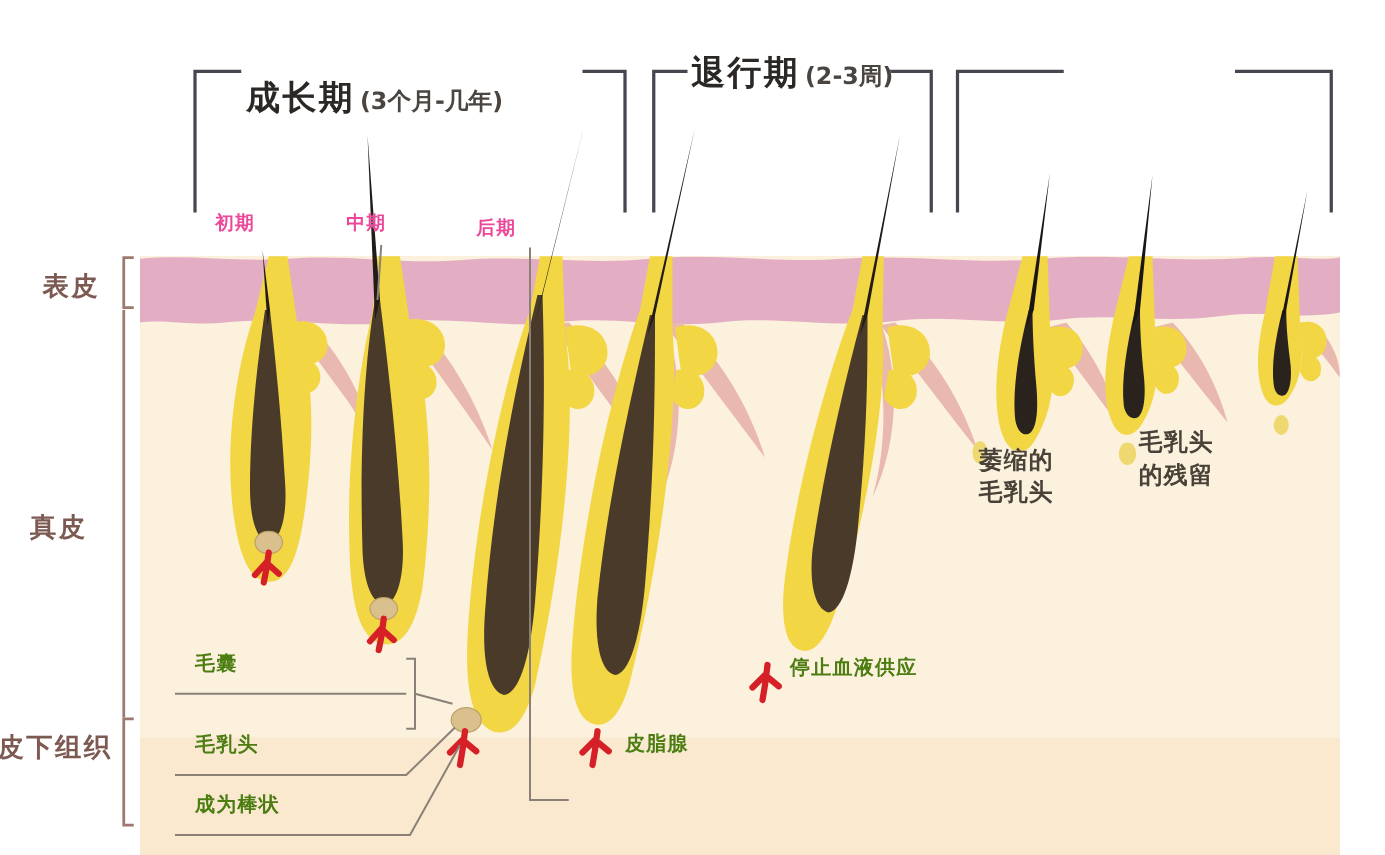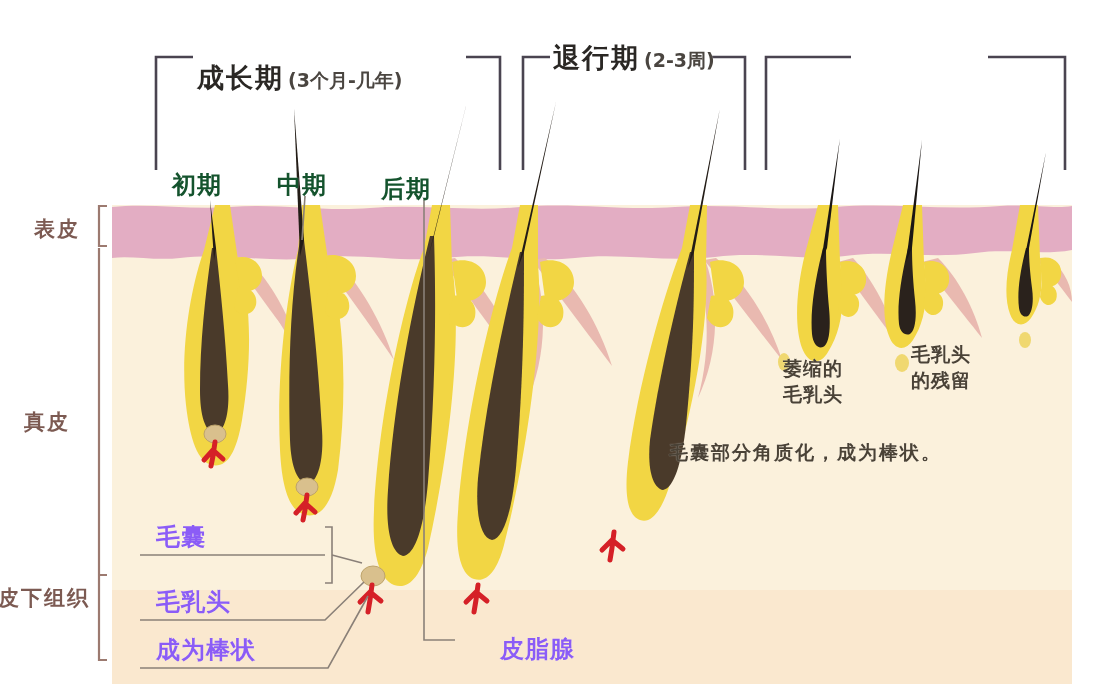--- a/index.html
+++ b/index.html
@@ -15,22 +15,22 @@
   .lbl{
     position:absolute;
     color:#3a3530;
     font-weight:bold;
     white-space:nowrap;
     letter-spacing:1px;
     text-shadow:0 0 1px rgba(255,255,255,.6);
   }
   .lbl.phase{font-size:27px;color:#2a2724;letter-spacing:2px;}
   .lbl.phase-sub{font-size:19px;color:#4a4540;font-weight:bold;letter-spacing:0px;text-align:center;}
-  .lbl.stage{font-size:24px;color:#14532d;letter-spacing:1px;}
-  .lbl.struct{font-size:24px;color:#8b5cf6;letter-spacing:1px;}
+  .lbl.stage{font-size:15px;color:#ec4899;letter-spacing:1px;}
+  .lbl.struct{font-size:16px;color:#4d7c0f;letter-spacing:1px;}
   .lbl.skin{font-size:21px;color:#7c5a52;letter-spacing:2px;}
   .lbl.note{font-size:19px;color:#4a4236;letter-spacing:1px;line-height:26px;}
   .lbl.sentence{font-size:19px;color:#4a4236;letter-spacing:2px;}
   .phase-row{position:absolute;display:flex;align-items:baseline;gap:4px;}
 </style>
 </head>
 <body>
 
 <div id="stage">
 
@@ -232,27 +232,27 @@
   <div class="lbl stage" style="left:381px;top:173px;">后期</div>
 
   <div class="lbl skin" style="left:34px;top:215px;">表皮</div>
   <div class="lbl skin" style="left:24px;top:408px;">真皮</div>
   <div class="lbl skin" style="left:-2px;top:584px;">皮下组织</div>
 
   <div class="lbl struct" style="left:156px;top:521px;">毛囊</div>
   <div class="lbl struct" style="left:156px;top:586px;">毛乳头</div>
   <div class="lbl struct" style="left:156px;top:634px;">成为棒状</div>
 
-  <div class="lbl struct" style="left:500px;top:585px;margin-top:48px;">皮脂腺</div>
+  <div class="lbl struct" style="left:500px;top:585px;">皮脂腺</div>
+  <div class="lbl struct" style="left:632px;top:524px;">停止血液供应</div>
 
   <div class="lbl note" style="left:783px;top:355px;">
     <div>萎缩的</div>
     <div>毛乳头</div>
   </div>
 
   <div class="lbl note" style="left:911px;top:341px;">
     <div>毛乳头</div>
     <div>的残留</div>
   </div>
 
-  <div class="lbl sentence" style="left:669px;top:440px;">毛囊部分角质化，成为棒状。</div>
 
 </div>
 
 </body></html>

